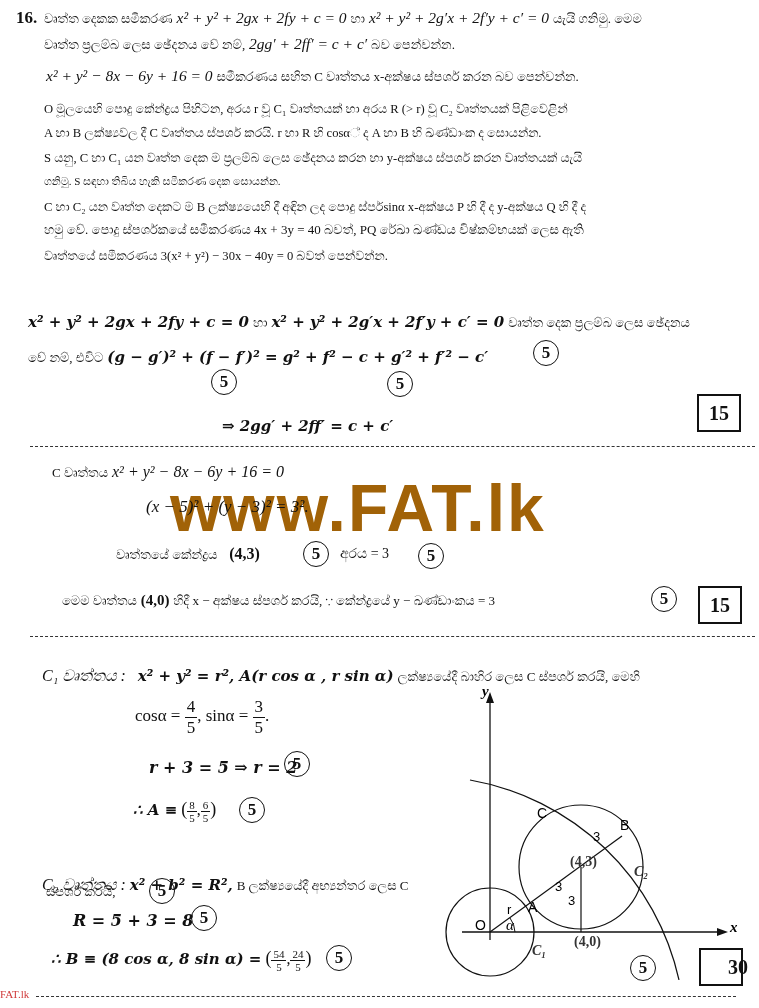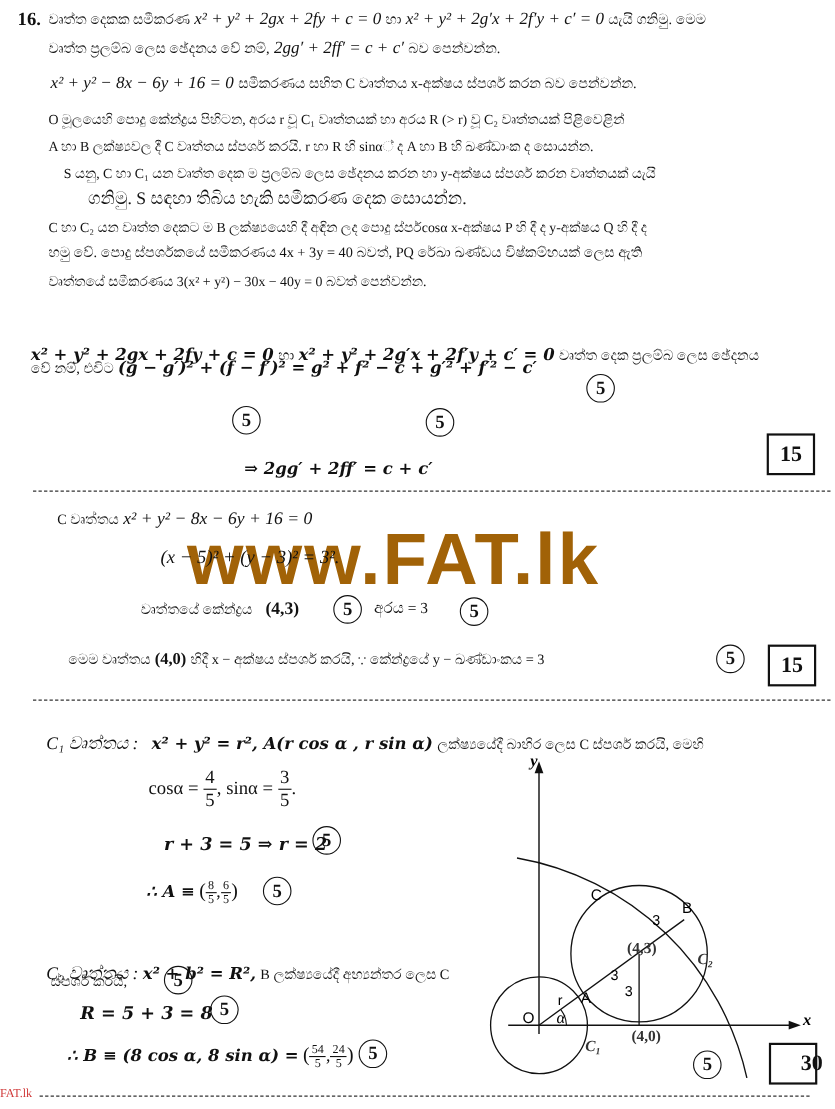--- a/index.html
+++ b/index.html
@@ -42,54 +42,54 @@
 <div class="abs q" style="left:44px;top:34px;">
   <span class="si">වෘත්ත ප්‍රලම්බ ලෙස ඡේදනය වේ නම්,</span>
   <span class="m">2gg′ + 2ff′ = c + c′</span>
   <span class="si">බව පෙන්වන්න.</span>
 </div>
 <div class="abs q" style="left:46px;top:66px;">
   <span class="m">x² + y² − 8x − 6y + 16 = 0</span>
   <span class="si">සමීකරණය සහිත C වෘත්තය x-අක්ෂය ස්පර්ශ කරන බව පෙන්වන්න.</span>
 </div>
 <div class="abs q si" style="left:44px;top:99px;font-size:12.6px;">O මූලයෙහි පොදු කේන්ද්‍රය පිහිටන, අරය r වූ C₁ වෘත්තයක් හා අරය R (&gt; r) වූ C₂ වෘත්තයක් පිළිවෙළින්</div>
-<div class="abs q si" style="left:44px;top:123px;font-size:12.6px;">A හා B ලක්ෂ්‍යවල දී C වෘත්තය ස්පර්ශ කරයි. r හා R හි sinα් ද A හා B හි ඛණ්ඩාංක ද සොයන්න.</div>
-<div class="abs q si" style="left:44px;top:148px;font-size:12.6px;margin-left:14px;">S යනු, C හා C₁ යන වෘත්ත දෙක ම ප්‍රලම්බ ලෙස ඡේදනය කරන හා y-අක්ෂය ස්පර්ශ කරන වෘත්තයක් යැයි</div>
-<div class="abs q si" style="left:44px;top:171px;font-size:16px;margin-left:36px;">ගනිමු. S සඳහා තිබිය හැකි සමීකරණ දෙක සොයන්න.</div>
-<div class="abs q si" style="left:44px;top:197px;font-size:12.6px;">C හා C₂ යන වෘත්ත දෙකට ම B ලක්ෂ්‍යයෙහි දී අඳින ලද පොදු ස්පර්cosα x-අක්ෂය P හි දී ද y-අක්ෂය Q හි දී ද</div>
+<div class="abs q si" style="left:44px;top:123px;font-size:12.6px;">A හා B ලක්ෂ්‍යවල දී C වෘත්තය ස්පර්ශ කරයි. r හා R හි cosα් ද A හා B හි ඛණ්ඩාංක ද සොයන්න.</div>
+<div class="abs q si" style="left:44px;top:148px;font-size:12.6px;">S යනු, C හා C₁ යන වෘත්ත දෙක ම ප්‍රලම්බ ලෙස ඡේදනය කරන හා y-අක්ෂය ස්පර්ශ කරන වෘත්තයක් යැයි</div>
+<div class="abs q si" style="left:44px;top:171px;font-size:11px;">ගනිමු. S සඳහා තිබිය හැකි සමීකරණ දෙක සොයන්න.</div>
+<div class="abs q si" style="left:44px;top:197px;font-size:12.6px;">C හා C₂ යන වෘත්ත දෙකට ම B ලක්ෂ්‍යයෙහි දී අඳින ලද පොදු ස්පර්sinα x-අක්ෂය P හි දී ද y-අක්ෂය Q හි දී ද</div>
 <div class="abs q si" style="left:44px;top:220px;font-size:13px;">හමු වේ. පොදු ස්පර්ශකයේ සමීකරණය 4x + 3y = 40 බවත්, PQ රේඛා ඛණ්ඩය විෂ්කම්භයක් ලෙස ඇති</div>
 <div class="abs q si" style="left:44px;top:246px;font-size:12.6px;">වෘත්තයේ සමීකරණය 3(x² + y²) − 30x − 40y = 0 බවත් පෙන්වන්න.</div>
 
 <div class="abs" style="left:28px;top:313px;">
   <span class="mb">x² + y² + 2gx + 2fy + c = 0</span>
   <span class="si">හා</span>
   <span class="mb">x² + y² + 2g′x + 2f′y + c′ = 0</span>
   <span class="si">වෘත්ත දෙක ප්‍රලම්බ ලෙස ඡේදනය</span>
 </div>
-<div class="abs" style="left:28px;top:325px;">
+<div class="abs" style="left:28px;top:348px;">
   <span class="si">වේ නම්, එවිට</span>
   <span class="mb">(g − g′)² + (f − f′)² = g² + f² − c + g′² + f′² − c′</span>
 </div>
 <div class="mark" style="left:533px;top:340px;">5</div>
 <div class="mark" style="left:211px;top:369px;">5</div>
 <div class="mark" style="left:387px;top:371px;">5</div>
 <div class="abs" style="left:222px;top:417px;">
   <span class="mb">⇒  2gg′ + 2ff′ = c + c′</span>
 </div>
 <div class="total" style="left:697px;top:394px;">15</div>
 <div class="dash" style="top:446px;"></div>
 
 <div class="abs" style="left:52px;top:463px;font-size:16px;">
   <span class="si">C වෘත්තය</span>
   <span class="m">x² + y² − 8x − 6y + 16 = 0</span>
 </div>
 <div class="abs" style="left:146px;top:497px;font-size:17px;">
   <span class="m">(x − 5)² + (y − 3)² = 3².</span>
 </div>
-<div class="abs" style="left:128px;top:545px;font-size:16px;">
+<div class="abs" style="left:116px;top:545px;font-size:16px;">
   <span class="si">වෘත්තයේ කේන්ද්‍රය</span>
   <span style="font-weight:bold;margin-left:8px;">(4,3)</span>
 </div>
 <div class="mark" style="left:303px;top:541px;">5</div>
 <div class="abs si" style="left:340px;top:546px;font-size:14px;text-align:center;">අරය = 3</div>
 <div class="mark" style="left:418px;top:543px;">5</div>
 <div class="abs" style="left:62px;top:592px;font-size:15px;">
   <span class="si">මෙම වෘත්තය</span>
   <span style="font-weight:bold;">(4,0)</span>
   <span class="si">හිදී  x − අක්ෂය ස්පර්ශ කරයි,  ∵ කේන්ද්‍රයේ y − ඛණ්ඩාංකය = 3</span>
@@ -130,21 +130,21 @@
 
 <div class="abs" style="left:42px;top:851px;margin-top:25px;">
   <span class="m" style="font-size:16px;">C₂ වෘත්තය :</span>
   <span class="mb">x² + b² = R²,</span>
   <span class="si">B ලක්ෂ්‍යයේදී අභ්‍යන්තර ලෙස C</span>
 </div>
 <div class="abs si" style="left:46px;top:884px;">ස්පර්ශ කරයි,</div>
 <div class="mark" style="left:149px;top:878px;">5</div>
 <div class="abs mb" style="left:73px;top:911px;font-size:16px;">R = 5 + 3 = 8</div>
 <div class="mark" style="left:191px;top:905px;">5</div>
-<div class="abs" style="left:61px;top:948px;text-align:center;">
+<div class="abs" style="left:51px;top:948px;text-align:center;">
   <span class="mb">∴   B ≡ (8 cos α,  8 sin α)  =</span>
   <span style="font-size:18px;">(</span><span class="frac small">
         <span>54</span>
         <span>5</span>
       </span>,<span class="frac small">
         <span>24</span>
         <span>5</span>
       </span><span style="font-size:18px;">)</span>
 </div>
 <div class="mark" style="left:326px;top:945px;">5</div>

